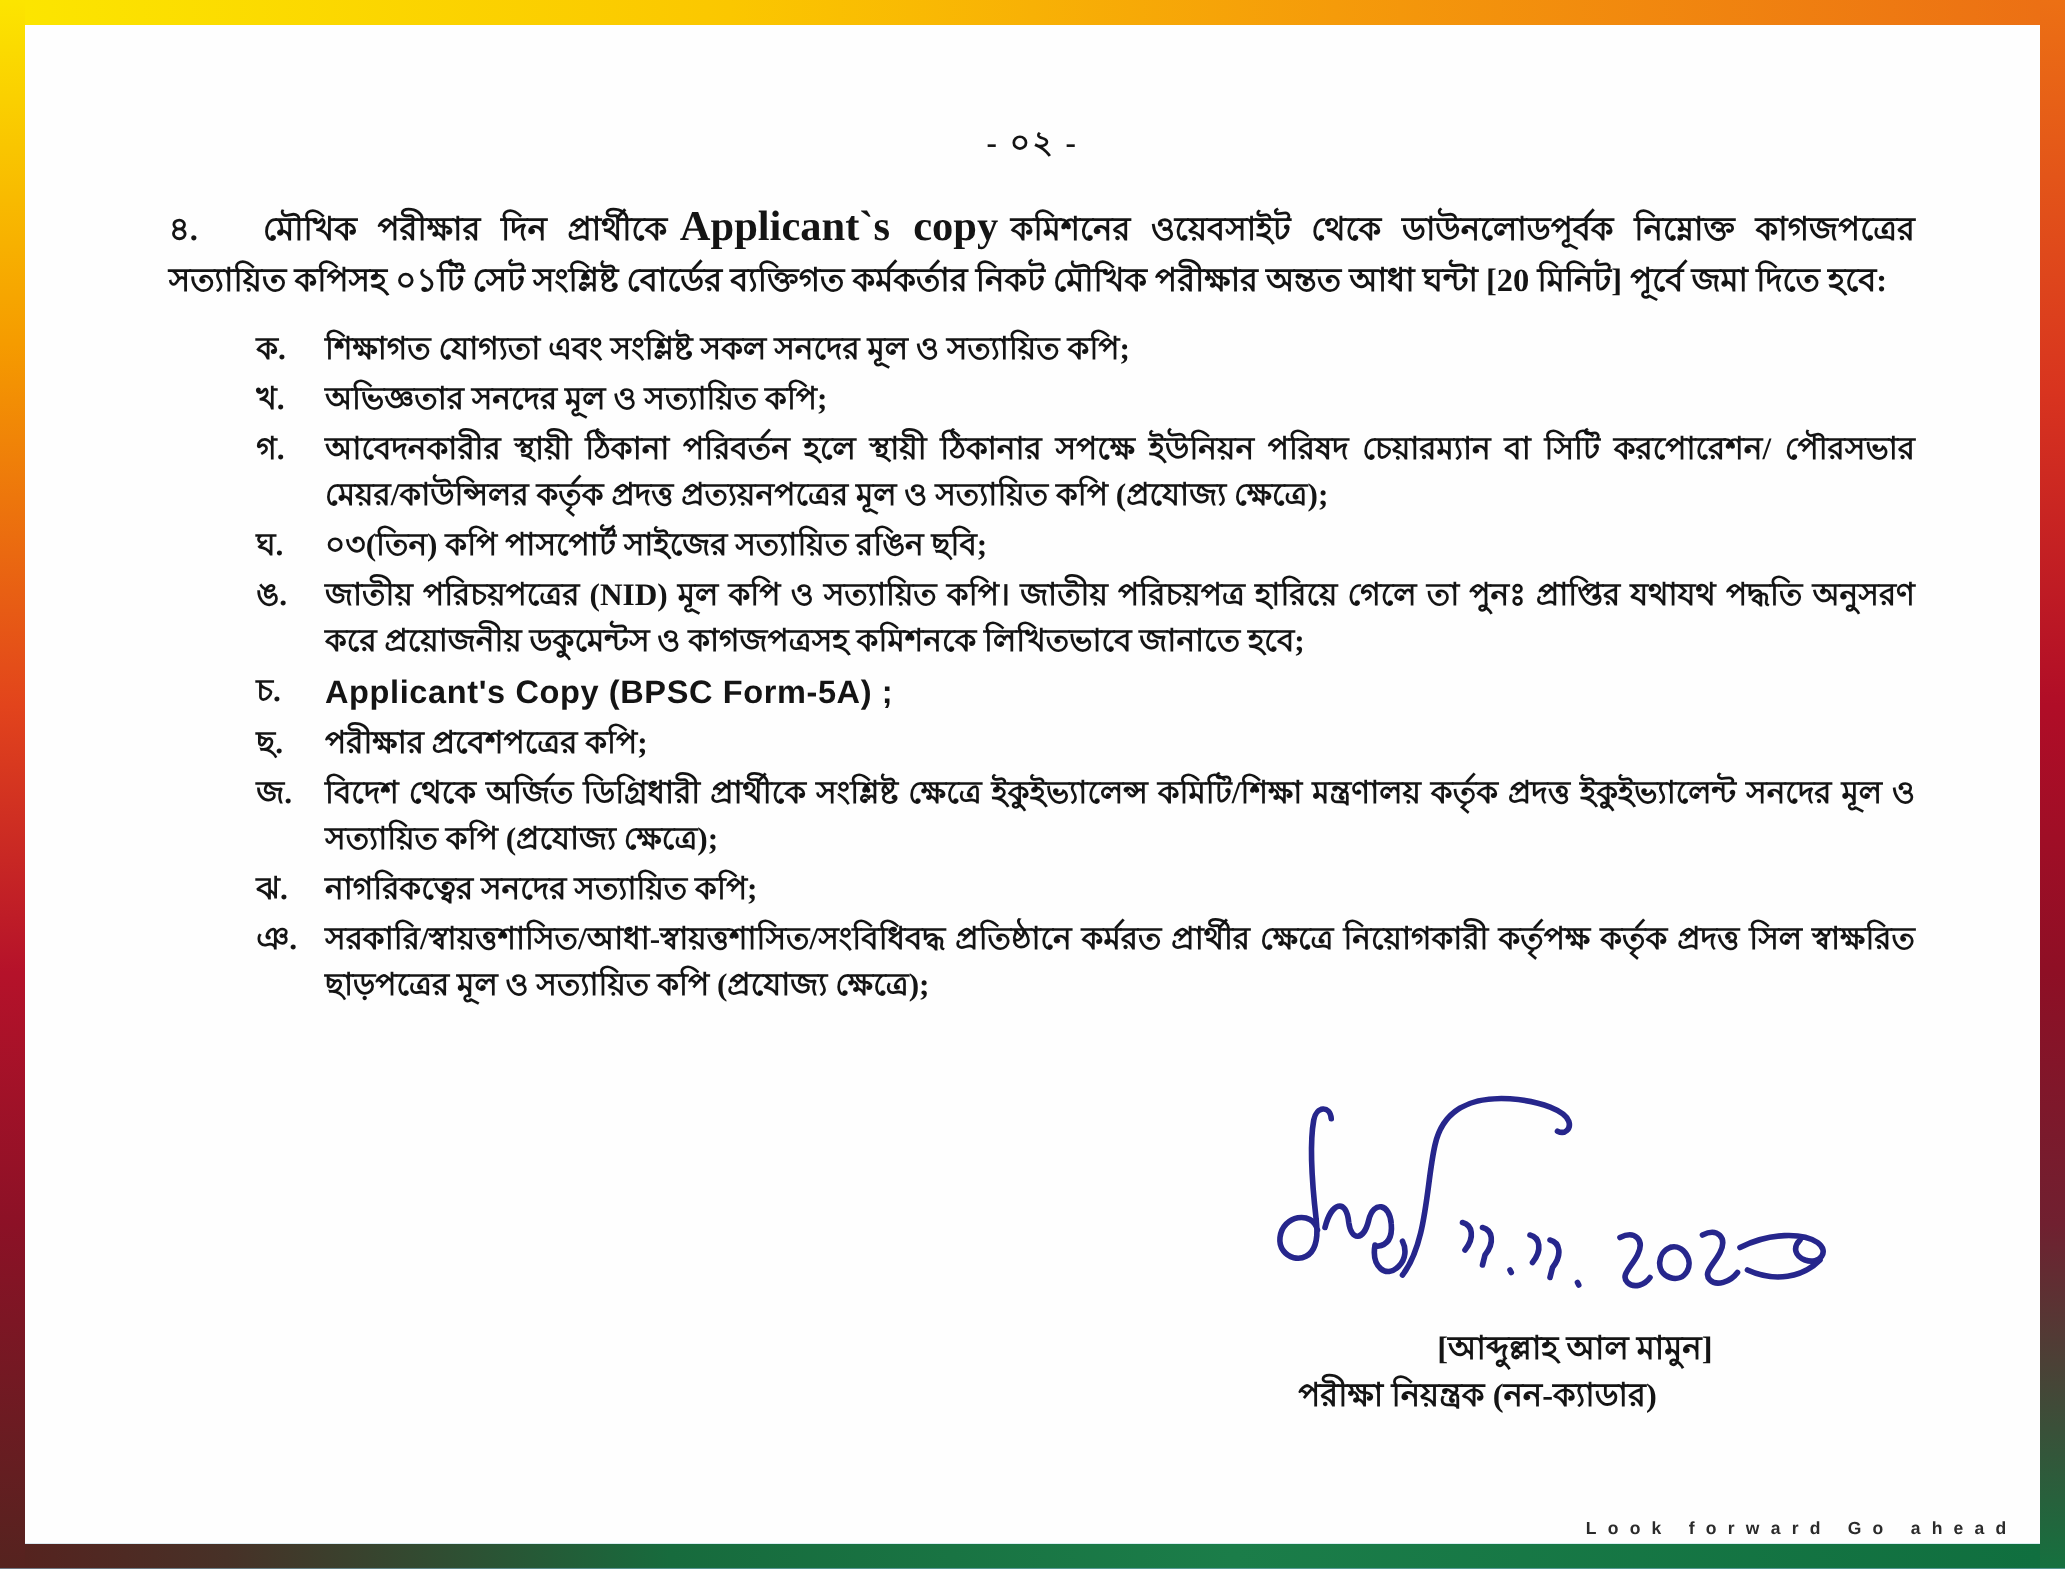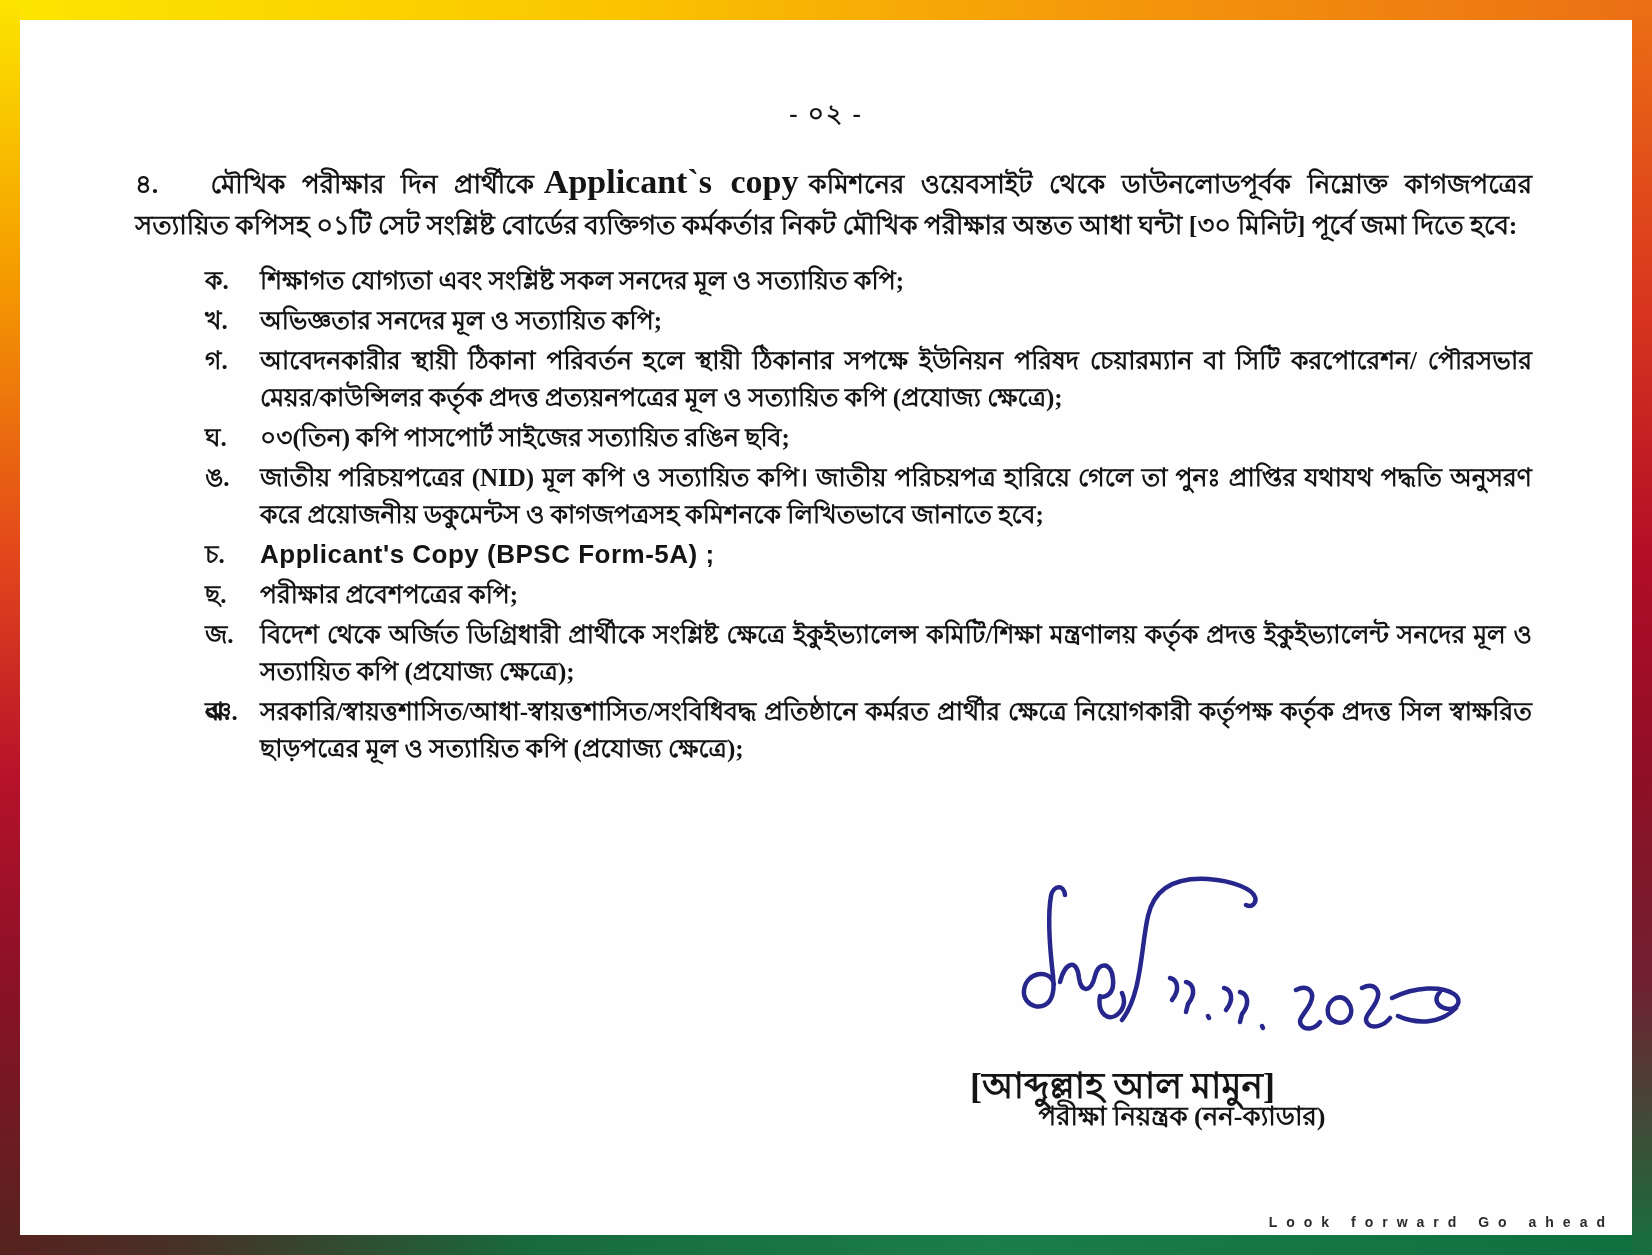--- a/index.html
+++ b/index.html
@@ -22,22 +22,22 @@
   .para-gap{display:inline-block;width:52px;}
   .latin-serif{font-family:"Liberation Serif","DejaVu Serif",serif;font-weight:bold;margin:0 10px;font-size:34px;}
   .checklist{margin:16px 100px 0 115px;padding:0;list-style:none;}
   .checklist li{position:relative;padding-left:125px;font-size:25px;line-height:37px;
     font-weight:bold;margin-top:3px;text-align:justify;}
   .checklist li .lbl{position:absolute;left:70px;top:0;}
   .checklist li.latin .txt{font-family:"Liberation Sans","DejaVu Sans",sans-serif;
     font-weight:600;font-size:26px;letter-spacing:.5px;}
   .sig-block{position:absolute;left:950px;top:840px;width:520px;}
   .sig-svg{position:absolute;left:30px;top:10px;}
-  .sig-name{position:absolute;left:0;top:198px;width:400px;text-align:left;
-    font-size:36px;font-weight:bold;}
+  .sig-name{position:absolute;left:0;top:198px;width:400px;text-align:right;
+    font-size:26px;font-weight:bold;}
   .sig-title{position:absolute;left:12px;top:236px;width:400px;text-align:center;
     font-size:26px;font-weight:bold;}
   .logo{position:absolute;right:18px;bottom:6px;text-align:center;line-height:1;}
   .logo-text{font-family:"Liberation Serif","DejaVu Serif",serif;font-weight:bold;
     font-size:43px;letter-spacing:-1px;padding-bottom:3px;border-bottom:3px solid #111;
     text-shadow:1px 1px 0 #222;}
   .lg-green{color:#0b7a3e;}
   .lg-red{color:#a41930;}
   .lg-yellow{color:#e6e41e;text-shadow:1px 1px 0 #222,-1px -1px 0 #444;}
   .logo-tagline{margin-top:4px;font-family:"Liberation Sans","DejaVu Sans",sans-serif;
@@ -50,32 +50,32 @@
   <div class="strip top"></div>
   <div class="strip bottom"></div>
   <div class="strip left"></div>
   <div class="strip right"></div>
 
   <div class="page">
 
     <div class="page-number">- ০২ -</div>
 
 
-    <p class="para4"><span class="num">৪.</span><span class="para-gap"></span><span>মৌখিক পরীক্ষার দিন প্রার্থীকে</span><span class="latin-serif">Applicant`s copy</span><span>কমিশনের ওয়েবসাইট থেকে ডাউনলোডপূর্বক নিম্নোক্ত কাগজপত্রের সত্যায়িত কপিসহ ০১টি সেট সংশ্লিষ্ট বোর্ডের ব্যক্তিগত কর্মকর্তার নিকট মৌখিক পরীক্ষার অন্তত আধা ঘন্টা [৩০ মিনিট] পূর্বে জমা দিতে হবে:</span></p>
+    <p class="para4"><span class="num">৪.</span><span class="para-gap"></span><span>মৌখিক পরীক্ষার দিন প্রার্থীকে</span><span class="latin-serif">Applicant`s copy</span><span>কমিশনের ওয়েবসাইট থেকে ডাউনলোডপূর্বক নিম্নোক্ত কাগজপত্রের সত্যায়িত কপিসহ ০১টি সেট সংশ্লিষ্ট বোর্ডের ব্যক্তিগত কর্মকর্তার নিকট মৌখিক পরীক্ষার অন্তত আধা ঘন্টা [20 মিনিট] পূর্বে জমা দিতে হবে:</span></p>
 
     <ol class="checklist">
       <li><span class="lbl">ক.</span><span class="txt">শিক্ষাগত যোগ্যতা এবং সংশ্লিষ্ট সকল সনদের মূল ও সত্যায়িত কপি;</span></li>
       <li><span class="lbl">খ.</span><span class="txt">অভিজ্ঞতার সনদের মূল ও সত্যায়িত কপি;</span></li>
       <li><span class="lbl">গ.</span><span class="txt">আবেদনকারীর স্থায়ী ঠিকানা পরিবর্তন হলে স্থায়ী ঠিকানার সপক্ষে ইউনিয়ন পরিষদ চেয়ারম্যান বা সিটি করপোরেশন/ পৌরসভার মেয়র/কাউন্সিলর কর্তৃক প্রদত্ত প্রত্যয়নপত্রের মূল ও সত্যায়িত কপি (প্রযোজ্য ক্ষেত্রে);</span></li>
       <li><span class="lbl">ঘ.</span><span class="txt">০৩(তিন) কপি পাসপোর্ট সাইজের সত্যায়িত রঙিন ছবি;</span></li>
       <li><span class="lbl">ঙ.</span><span class="txt">জাতীয় পরিচয়পত্রের (NID) মূল কপি ও সত্যায়িত কপি। জাতীয় পরিচয়পত্র হারিয়ে গেলে তা পুনঃ প্রাপ্তির যথাযথ পদ্ধতি অনুসরণ করে প্রয়োজনীয় ডকুমেন্টস ও কাগজপত্রসহ কমিশনকে লিখিতভাবে জানাতে হবে;</span></li>
       <li class="latin"><span class="lbl">চ.</span><span class="txt">Applicant's Copy (BPSC Form-5A) ;</span></li>
       <li><span class="lbl">ছ.</span><span class="txt">পরীক্ষার প্রবেশপত্রের কপি;</span></li>
       <li><span class="lbl">জ.</span><span class="txt">বিদেশ থেকে অর্জিত ডিগ্রিধারী প্রার্থীকে সংশ্লিষ্ট ক্ষেত্রে ইকুইভ্যালেন্স কমিটি/শিক্ষা মন্ত্রণালয় কর্তৃক প্রদত্ত ইকুইভ্যালেন্ট সনদের মূল ও সত্যায়িত কপি (প্রযোজ্য ক্ষেত্রে);</span></li>
-      <li><span class="lbl">ঝ.</span></li>
+      <li><span class="lbl">ঝ.</span><span class="txt">নাগরিকত্বের সনদের সত্যায়িত কপি;</span></li>
       <li><span class="lbl">ঞ.</span><span class="txt">সরকারি/স্বায়ত্তশাসিত/আধা-স্বায়ত্তশাসিত/সংবিধিবদ্ধ প্রতিষ্ঠানে কর্মরত প্রার্থীর ক্ষেত্রে নিয়োগকারী কর্তৃপক্ষ কর্তৃক প্রদত্ত সিল স্বাক্ষরিত ছাড়পত্রের মূল ও সত্যায়িত কপি (প্রযোজ্য ক্ষেত্রে);</span></li>
     </ol>
 
     <div class="sig-block">
       <svg class="sig-svg" width="480" height="175" viewBox="0 0 480 175">
         <g fill="none" stroke="#26268c" stroke-width="4.5" stroke-linecap="round">
           <path d="M54,114 c-4,-16 -28,-12 -30,6 c-2,17 22,24 28,6 c3,-9 1,-16 1,-20"></path>
           <path d="M53,106 c-3,-26 -6,-58 -2,-80 c2,-11 13,-12 14,-1"></path>
           <path d="M60,112 c5,-20 17,-24 19,-4 c2,15 12,15 16,-2 c4,-16 17,-13 18,3 c1,11 -3,17 -11,18"></path>
           <path d="M100,126 c-3,18 9,27 19,17 c6,-6 6,-14 3,-20"></path>

